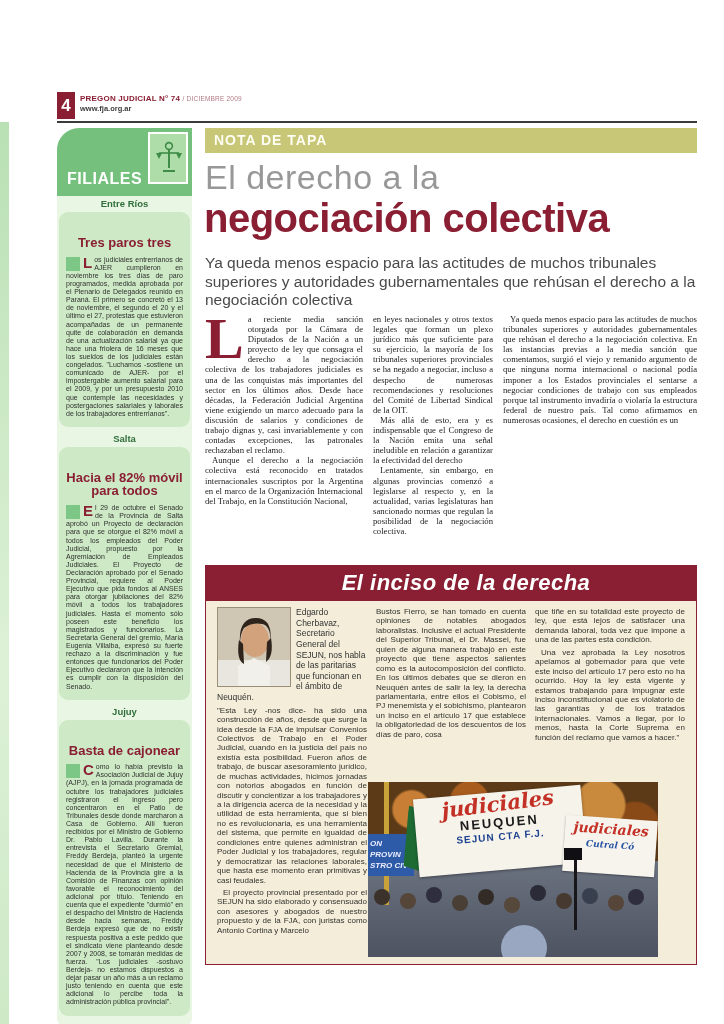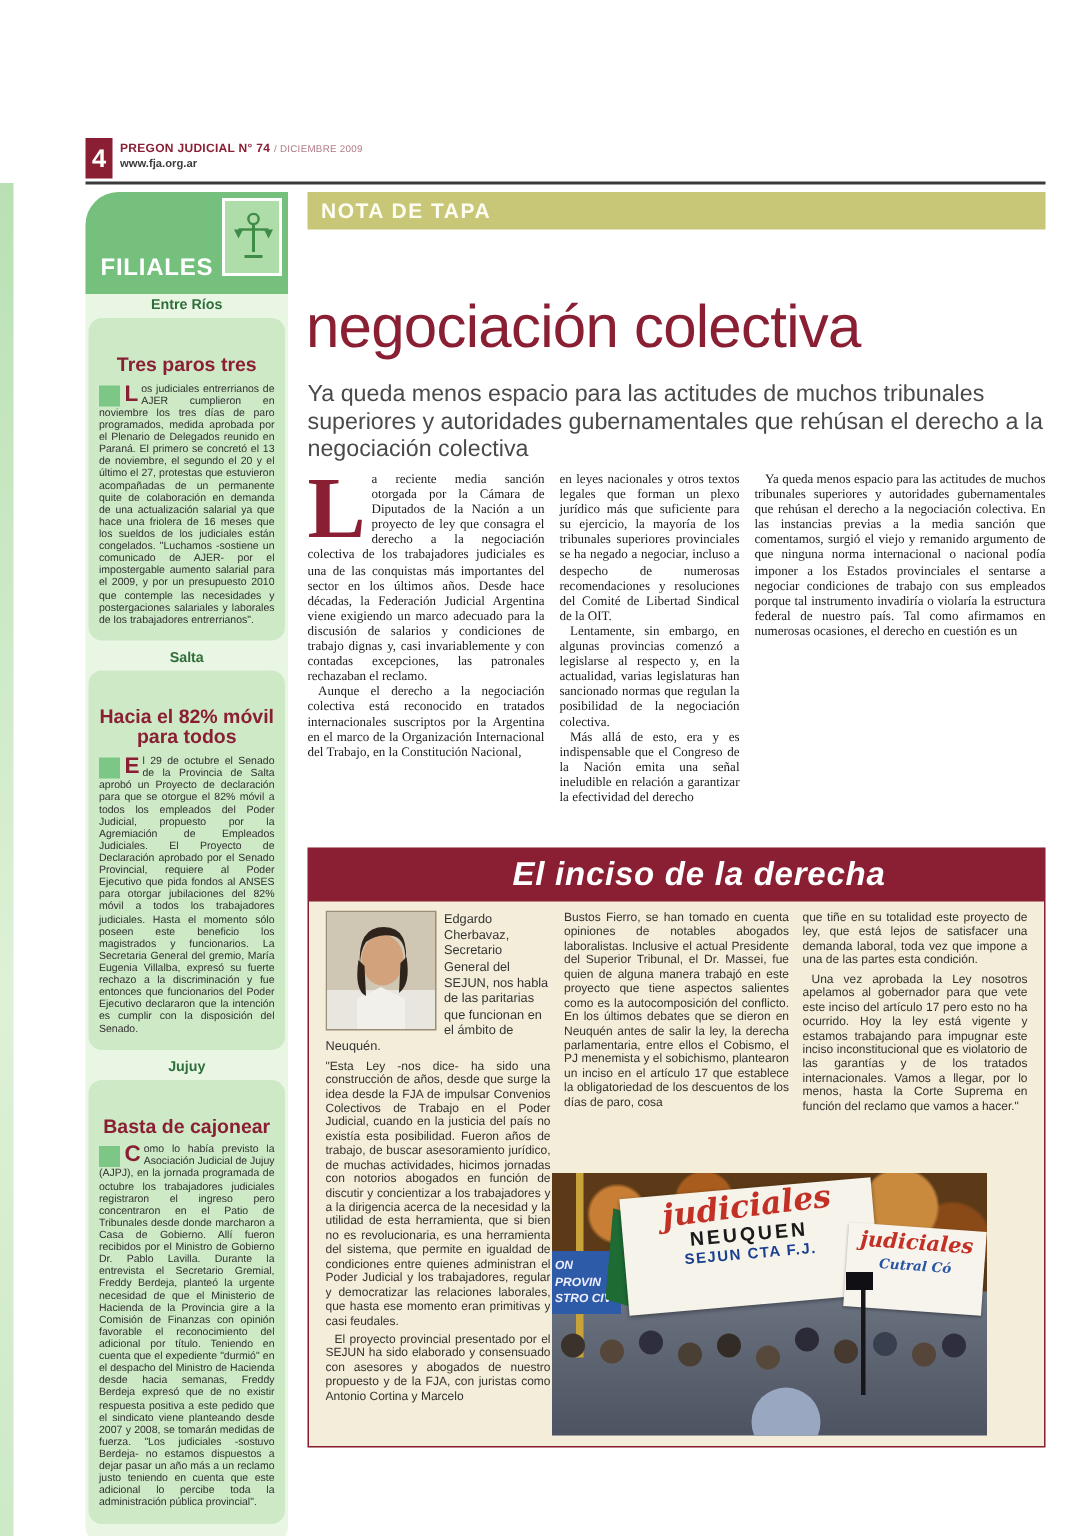--- a/index.html
+++ b/index.html
@@ -33,21 +33,21 @@
   .side-text{font-size:7px;line-height:1.16;color:#30302e;text-align:justify;}
   .side-sq{float:left;width:14px;height:14px;background:#7cc785;margin:1px 3px 0 0;}
   .side-drop{float:left;font-size:15px;line-height:13px;font-weight:bold;color:#8a1f33;
              margin-right:2px;}
 
   
   .kicker{position:absolute;left:205px;top:128px;width:492px;height:25px;background:#c8c778;
           color:#fdfdf2;font-weight:bold;font-size:14px;letter-spacing:1px;line-height:25px;
           padding-left:9px;box-sizing:border-box;}
   .title1{position:absolute;left:205px;top:158px;font-size:34px;color:#989898;letter-spacing:.5px;}
-  .title2{position:absolute;left:204px;top:196px;font-size:40px;font-weight:normal;color:#8a1f33;
+  .title2{position:absolute;left:204px;top:196px;font-size:40px;font-weight:bold;color:#8a1f33;
           letter-spacing:-.5px;}
   .deck{position:absolute;left:205px;top:254px;width:492px;font-size:15.5px;line-height:1.2;
         color:#4a4a4a;}
 
   
   .article{position:absolute;left:205px;top:314px;width:492px;height:248px;display:flex;gap:10px;
            font-family:"Liberation Serif",serif;font-size:8.7px;line-height:1.16;color:#1c1c1c;
            text-align:justify;overflow:hidden;}
   .a-col1{width:158px;}  .a-col2{width:120px;}  .a-col3{width:194px;}
   .article p{margin:0;}
@@ -162,32 +162,33 @@
     <div class="region">Jujuy</div>
     <div class="side-box">
       <div class="side-title">Basta de cajonear</div>
       <div class="side-text">
         <span class="side-sq"></span><span class="side-drop">C</span><span>omo lo había previsto la Asociación Judicial de Jujuy (AJPJ), en la jornada programada de octubre los trabajadores judiciales registraron el ingreso pero concentraron en el Patio de Tribunales desde donde marcharon a Casa de Gobierno. Allí fueron recibidos por el Ministro de Gobierno Dr. Pablo Lavilla. Durante la entrevista el Secretario Gremial, Freddy Berdeja, planteó la urgente necesidad de que el Ministerio de Hacienda de la Provincia gire a la Comisión de Finanzas con opinión favorable el reconocimiento del adicional por título. Teniendo en cuenta que el expediente "durmió" en el despacho del Ministro de Hacienda desde hacia semanas, Freddy Berdeja expresó que de no existir respuesta positiva a este pedido que el sindicato viene planteando desde 2007 y 2008, se tomarán medidas de fuerza. "Los judiciales -sostuvo Berdeja- no estamos dispuestos a dejar pasar un año más a un reclamo justo teniendo en cuenta que este adicional lo percibe toda la administración pública provincial".</span>
       </div>
     </div>
   </div>
 
   <div class="kicker">NOTA DE TAPA</div>
+  <div class="title1">El derecho a la</div>
   <div class="title2">negociación colectiva</div>
   <div class="deck">Ya queda menos espacio para las actitudes de muchos tribunales superiores y autoridades gubernamentales que rehúsan el derecho a la negociación colectiva</div>
 
   <div class="article">
     <div class="a-col1">
       <p><span class="dropcap">L</span><span>a reciente media sanción otorgada por la Cámara de Diputados de la Nación a un proyecto de ley que consagra el derecho a la negociación colectiva de los trabajadores judiciales es una de las conquistas más importantes del sector en los últimos años. Desde hace décadas, la Federación Judicial Argentina viene exigiendo un marco adecuado para la discusión de salarios y condiciones de trabajo dignas y, casi invariablemente y con contadas excepciones, las patronales rechazaban el reclamo.</span></p>
       <p class="ind">Aunque el derecho a la negociación colectiva está reconocido en tratados internacionales suscriptos por la Argentina en el marco de la Organización Internacional del Trabajo, en la Constitución Nacional,</p>
     </div>
     <div class="a-col2">
       <p>en leyes nacionales y otros textos legales que forman un plexo jurídico más que suficiente para su ejercicio, la mayoría de los tribunales superiores provinciales se ha negado a negociar, incluso a despecho de numerosas recomendaciones y resoluciones del Comité de Libertad Sindical de la OIT.</p>
+      <p class="ind">Más allá de esto, era y es indispensable que el Congreso de la Nación emita una señal ineludible en relación a garantizar la efectividad del derecho</p>
       <p class="ind">Lentamente, sin embargo, en algunas provincias comenzó a legislarse al respecto y, en la actualidad, varias legislaturas han sancionado normas que regulan la posibilidad de la negociación colectiva.</p>
-      <p class="ind">Más allá de esto, era y es indispensable que el Congreso de la Nación emita una señal ineludible en relación a garantizar la efectividad del derecho</p>
     </div>
     <div class="a-col3">
       <p class="ind">Ya queda menos espacio para las actitudes de muchos tribunales superiores y autoridades gubernamentales que rehúsan el derecho a la negociación colectiva. En las instancias previas a la media sanción que comentamos, surgió el viejo y remanido argumento de que ninguna norma internacional o nacional podía imponer a los Estados provinciales el sentarse a negociar condiciones de trabajo con sus empleados porque tal instrumento invadiría o violaría la estructura federal de nuestro país. Tal como afirmamos en numerosas ocasiones, el derecho en cuestión es un</p>
     </div>
   </div>
 
   <div class="box">
     <div class="box-head">El inciso de la derecha</div>
     <div class="box-cols">
       <div class="b-col b-col1">

